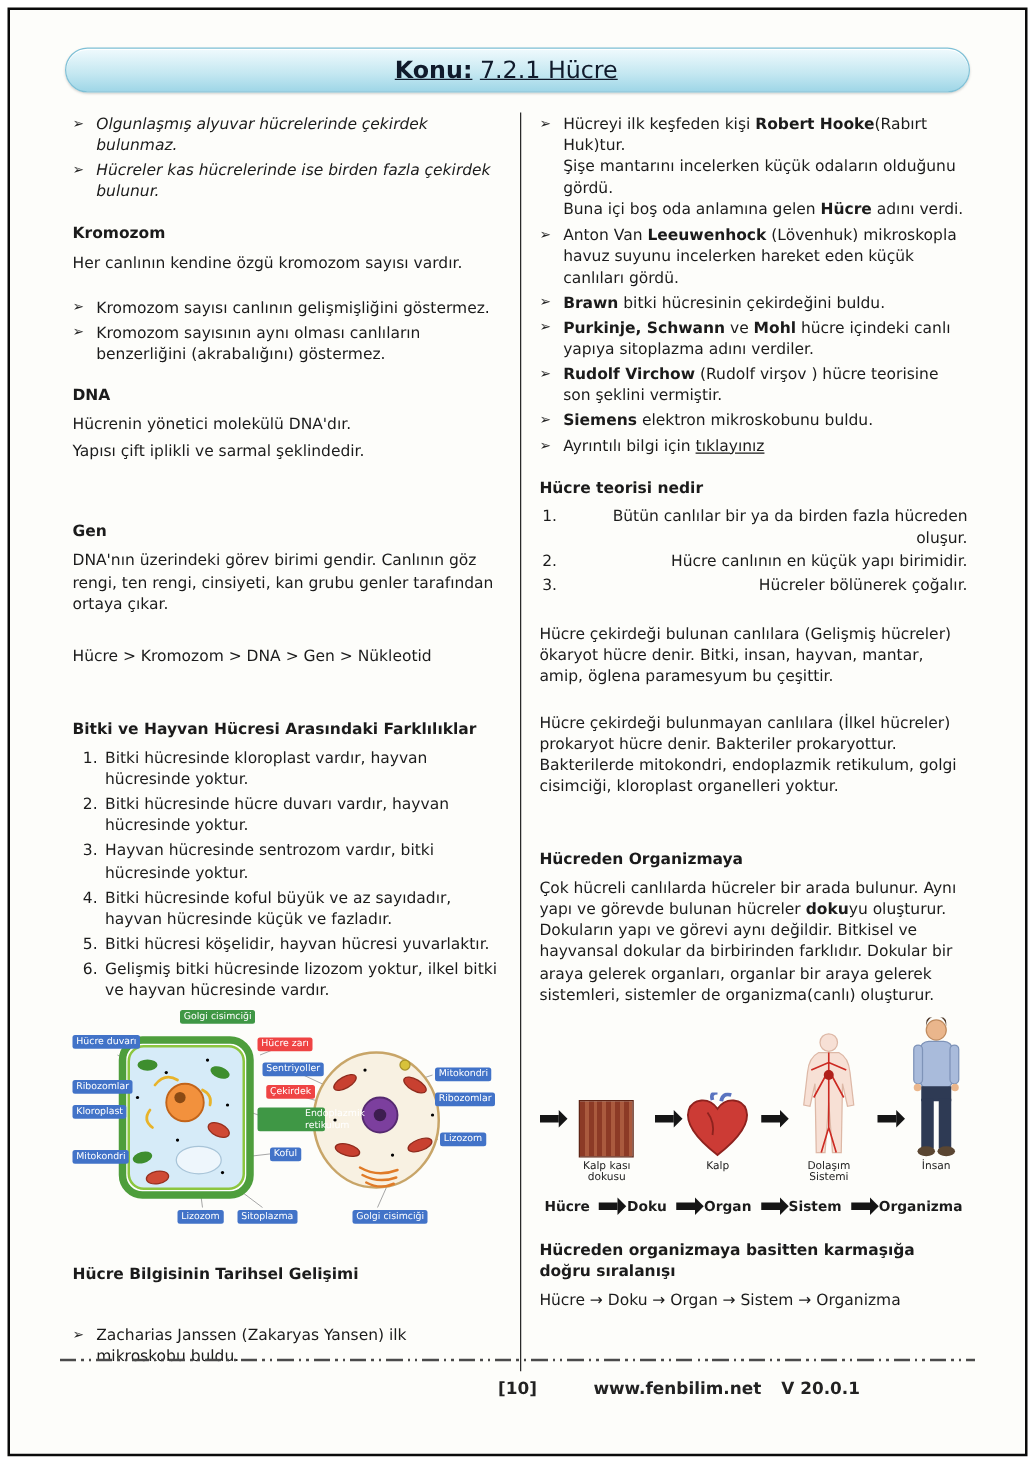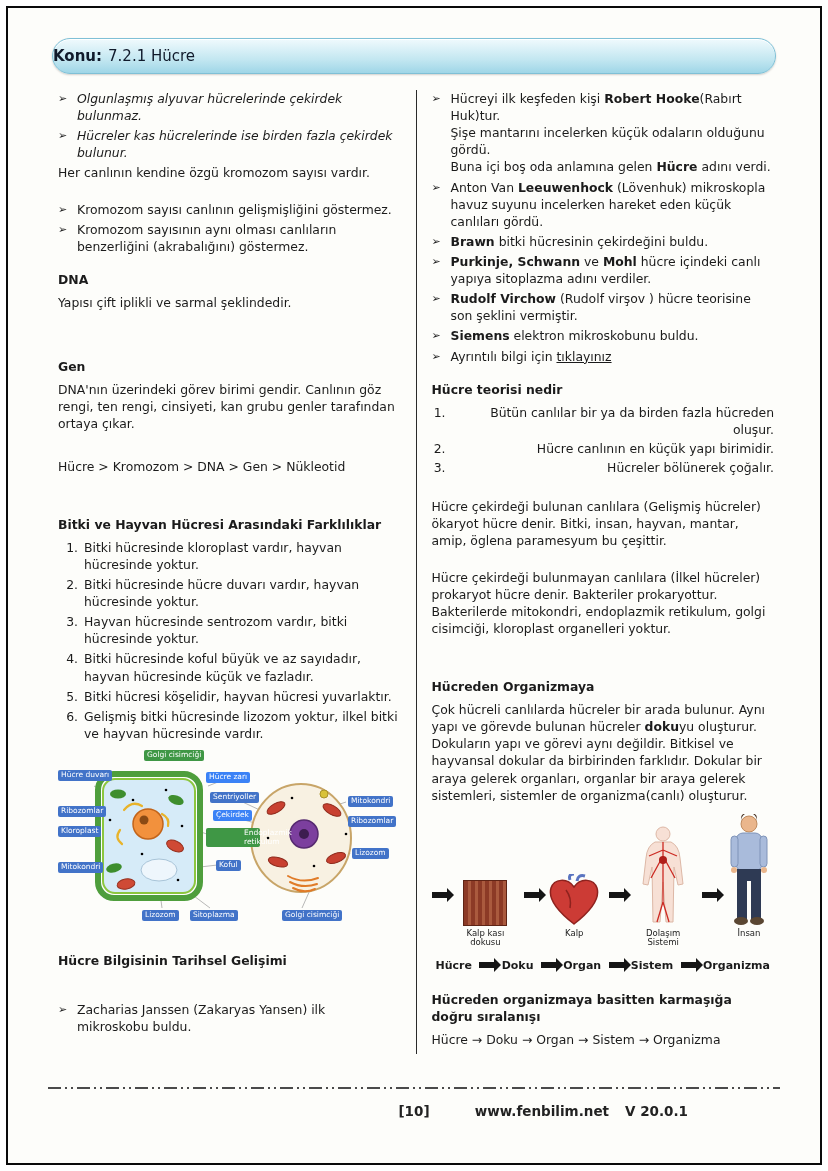--- a/index.html
+++ b/index.html
@@ -2,21 +2,21 @@
 <html><head>
 <meta charset="utf-8">
 <style>
   html,body{margin:0;padding:0;}
   body{width:828px;height:1171px;background:#ffffff;font-family:"DejaVu Sans",sans-serif;color:#1b1b1b;position:relative;overflow:hidden;}
   *{box-sizing:border-box;}
   .frame{position:absolute;inset:6px;border:2px solid #0a0a0a;background:#fdfdfa;}
   .header-pill{margin:30px 44px 12px;height:36px;border-radius:18px;border:1px solid #7fc0d6;
     background:linear-gradient(180deg,#f0fafd 0%,#c3e7f1 60%,#9fd6e7 100%);
     box-shadow:inset 0 1px 0 rgba(255,255,255,.9),0 1px 2px rgba(0,0,0,.18);
-    display:flex;align-items:center;justify-content:flex-start;padding-right:18px;font-size:15px;color:#101a2b;}
+    display:flex;align-items:center;justify-content:center;padding-right:18px;font-size:19px;color:#101a2b;text-decoration:underline;}
   .header-pill b{margin-right:6px;}
   .columns{display:flex;padding:4px 46px 0 50px;min-height:968px;align-items:stretch;}
   .col{flex:1 1 0;font-size:12.4px;line-height:1.38;}
   .col.left{padding-right:15px;}
   .col.right{padding-left:15px;}
   .divider{width:1px;background:#2a2a2a;}
   .bullet{display:flex;gap:6px;margin:0 0 3px;}
   .bm{flex:0 0 13px;font-size:11px;line-height:1.55;color:#222;}
   .bt{flex:1;}
   .italic .bt{font-style:italic;}
@@ -26,21 +26,21 @@
   ol.numlist{margin:6px 0 8px;padding-left:24px;}
   ol.numlist li{margin:0 0 3px;padding-left:2px;}
   ol.theory{margin:4px 0 8px;padding-left:18px;}
   ol.theory li{margin:0 0 2px;text-align:right;}
   .link{text-decoration:underline;cursor:pointer;color:inherit;}
   
   .cellfig{position:relative;width:334px;height:176px;margin:8px 0 2px;}
   .cellfig svg{position:absolute;inset:0;}
   .clabel{position:absolute;font-size:7.5px;line-height:1.15;color:#fff;background:#4273c8;border-radius:2px;padding:1px 3px;white-space:nowrap;}
   .clabel.green{background:#3f9745;}
-  .clabel.teal{background:#3b82f6;}
+  .clabel.teal{background:#ef4444;}
   .clabel.wrap{white-space:normal;width:54px;text-align:center;}
   
   .orgfig{margin:10px 0 0;}
   .orgrow{display:flex;align-items:flex-end;justify-content:space-between;}
   .orgitem{display:flex;flex-direction:column;align-items:center;}
   .orglabel{font-size:8.5px;line-height:1.15;text-align:center;margin-top:3px;height:21px;max-width:64px;color:#222;}
   .fatarrow{width:15px;height:6px;background:#151515;position:relative;}
   .fatarrow:after{content:"";position:absolute;right:-7px;top:-4px;border-left:7px solid #151515;border-top:7px solid transparent;border-bottom:7px solid transparent;}
   .orgrow .fatarrow{margin-bottom:52px;}
   .flowrow{display:flex;align-items:center;justify-content:space-between;margin-top:8px;padding:0 4px;font-weight:bold;font-size:11px;}
@@ -69,33 +69,35 @@
 
       <div class="bullet italic">
         <span class="bm">➢</span>
         <div class="bt">Olgunlaşmış alyuvar hücrelerinde çekirdek bulunmaz.</div>
       </div>
       <div class="bullet italic">
         <span class="bm">➢</span>
         <div class="bt">Hücreler kas hücrelerinde ise birden fazla çekirdek bulunur.</div>
       </div>
 
+      <div class="h">Kromozom</div>
       <div class="p">Her canlının kendine özgü kromozom sayısı vardır.</div>
 
       <div class="gap14"></div>
       <div class="bullet">
         <span class="bm">➢</span>
         <div class="bt">Kromozom sayısı canlının gelişmişliğini göstermez.</div>
       </div>
       <div class="bullet">
         <span class="bm">➢</span>
         <div class="bt">Kromozom sayısının aynı olması canlıların benzerliğini (akrabalığını) göstermez.</div>
       </div>
 
       <div class="h">DNA</div>
+      <div class="p">Hücrenin yönetici molekülü DNA'dır.</div>
       <div class="p">Yapısı çift iplikli ve sarmal şeklindedir.</div>
 
       <div class="gap26"></div>
       <div class="h">Gen</div>
       <div class="p">DNA'nın üzerindeki görev birimi gendir. Canlının göz rengi, ten rengi, cinsiyeti, kan grubu genler tarafından ortaya çıkar.</div>
       <div class="gap20"></div>
       <div class="p">Hücre &gt; Kromozom &gt; DNA &gt; Gen &gt; Nükleotid</div>
       <div class="gap20"></div>
 
       <div class="h">Bitki ve Hayvan Hücresi Arasındaki Farklılıklar</div>

